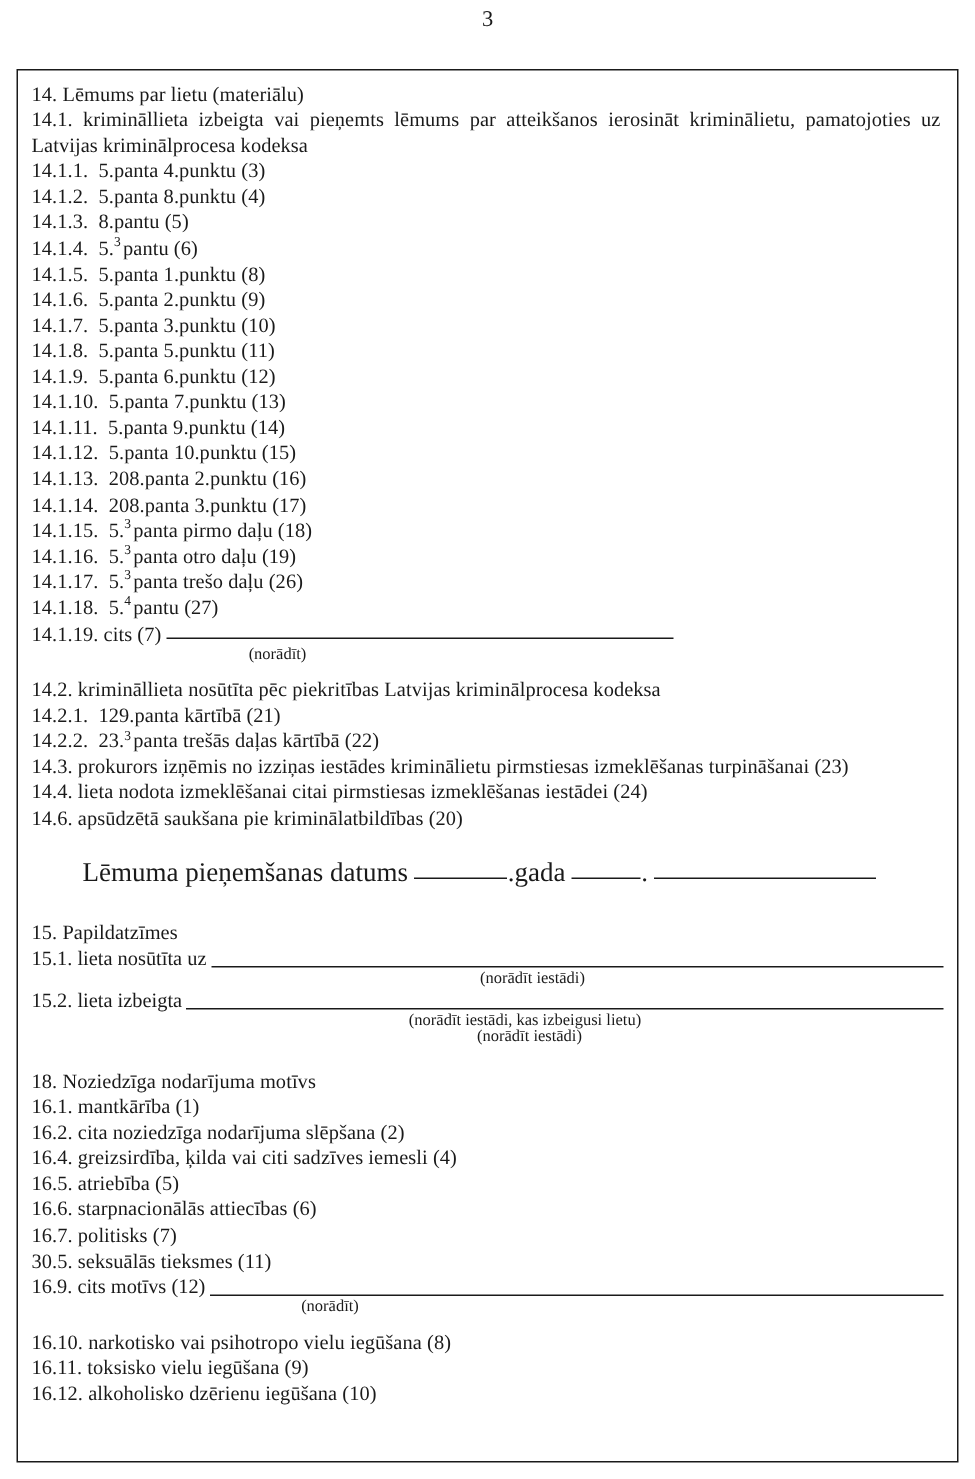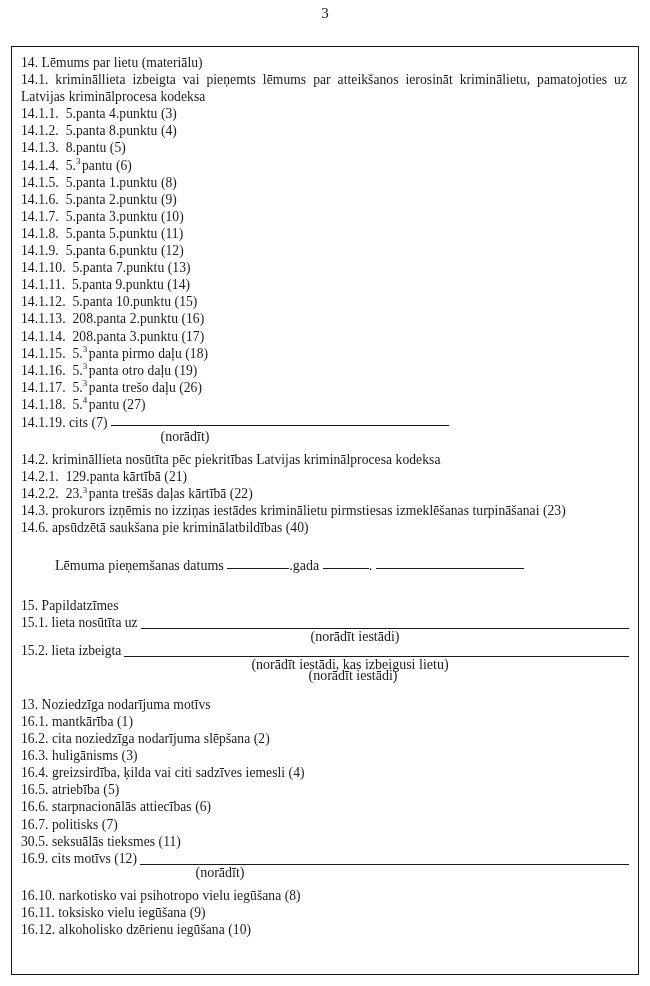--- a/index.html
+++ b/index.html
@@ -83,33 +83,33 @@
     white-space: nowrap;
   }
   .fill-row .label { flex: 0 0 auto; padding-right: 3px; }
   .fill-row .grow-rule {
     flex: 1 1 auto;
     border-bottom: 1.2px solid #1a1a1a;
     height: 13px;
     margin-bottom: 2px;
   }
   .caption {
-    font-size: 14px;
+    font-size: 11px;
     line-height: 11px;
     text-align: center;
     white-space: nowrap;
   }
   .caption.c-cits { padding-left: 10px; padding-right: 290px; }
   .caption.c-ies1 { padding-left: 60px; }
   .caption.c-ies2 { padding-left: 50px; }
   .caption.c-ies3 { padding-left: 56px; }
   .caption.c-motivs { padding-left: 40px; padding-right: 250px; }
   .date-row {
     padding-left: 34px;
-    font-size: 14px;
+    font-size: 18px;
     line-height: 17.1px;
     white-space: nowrap;
   }
 </style>
 </head>
 <body>
 
 <div class="page">
 
   <div class="page-number">3</div>
@@ -145,21 +145,22 @@
       <span class="rule r-cits"></span>
     </div>
     <div class="caption c-cits">(norādīt)</div>
 
     <div class="spacer-sm"></div>
 
     <div class="line">14.2. krimināllieta nosūtīta pēc piekritības Latvijas kriminālprocesa kodeksa</div>
     <div class="line"><span>14.2.1.</span>&nbsp; <span>129.panta kārtībā (21)</span></div>
     <div class="line"><span>14.2.2.</span>&nbsp; <span>23.</span><sup>3</sup><span>panta trešās daļas kārtībā (22)</span></div>
     <div class="line">14.3. prokurors izņēmis no izziņas iestādes kriminālietu pirmstiesas izmeklēšanas turpināšanai (23)</div>
-    <div class="line">14.6. apsūdzētā saukšana pie kriminālatbildības (40)</div>
+    <div class="line">14.4. lieta nodota izmeklēšanai citai pirmstiesas izmeklēšanas iestādei (24)</div>
+    <div class="line">14.6. apsūdzētā saukšana pie kriminālatbildības (20)</div>
 
     <div class="spacer-lg"></div>
 
     <div class="date-row">
       <span>Lēmuma pieņemšanas datums</span>
       <span class="rule r-date-year"></span><span>.gada</span>
       <span class="rule r-date-day"></span><span>.</span>
       <span class="rule r-date-month"></span>
     </div>
 
@@ -176,25 +177,24 @@
     <div class="fill-row">
       <span class="label">15.2. lieta izbeigta</span>
       <span class="grow-rule"></span>
     </div>
     <div class="caption c-ies2">(norādīt iestādi, kas izbeigusi lietu)</div>
 
     <div class="caption c-ies3">(norādīt iestādi)</div>
 
     <div class="spacer-md"></div>
 
-    <div class="line">13. Noziedzīga nodarījuma motīvs</div>
+    <div class="line">18. Noziedzīga nodarījuma motīvs</div>
     <div>
       <div class="line"><span>16.1.</span> <span>mantkārība (1)</span></div>
       <div class="line"><span>16.2.</span> <span>cita noziedzīga nodarījuma slēpšana (2)</span></div>
-      <div class="line"><span>16.3.</span> <span>huligānisms (3)</span></div>
       <div class="line"><span>16.4.</span> <span>greizsirdība, ķilda vai citi sadzīves iemesli (4)</span></div>
       <div class="line"><span>16.5.</span> <span>atriebība (5)</span></div>
       <div class="line"><span>16.6.</span> <span>starpnacionālās attiecības (6)</span></div>
       <div class="line"><span>16.7.</span> <span>politisks (7)</span></div>
       <div class="line"><span>30.5.</span> <span>seksuālās tieksmes (11)</span></div>
     </div>
 
     <div class="fill-row">
       <span class="label">16.9. cits motīvs (12)</span>
       <span class="grow-rule"></span>

